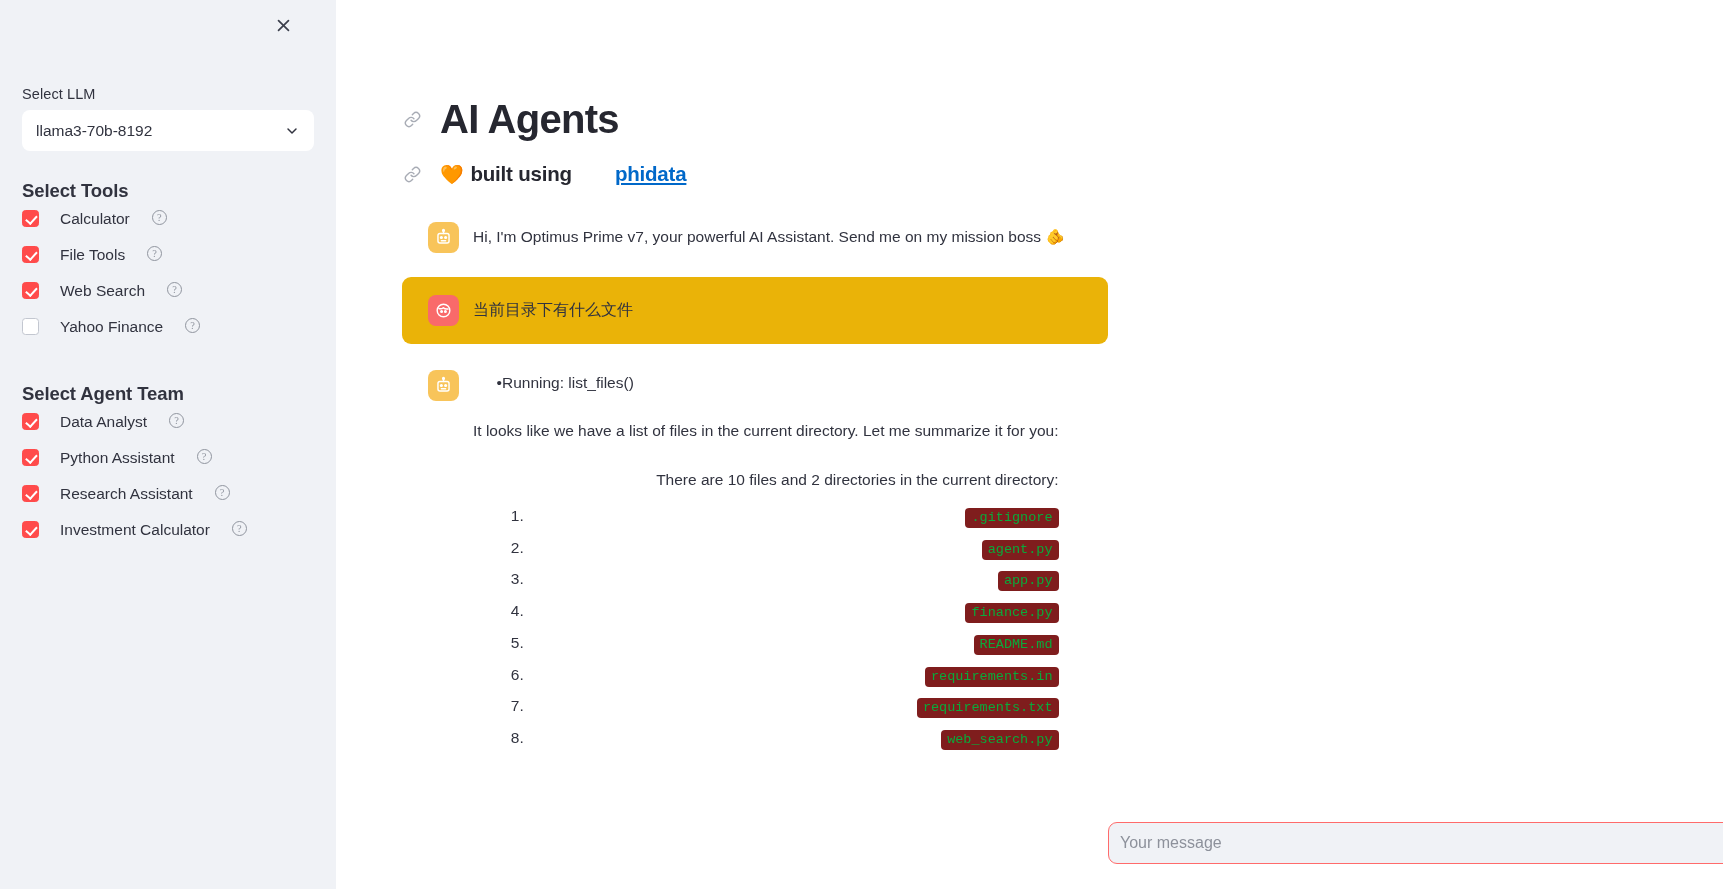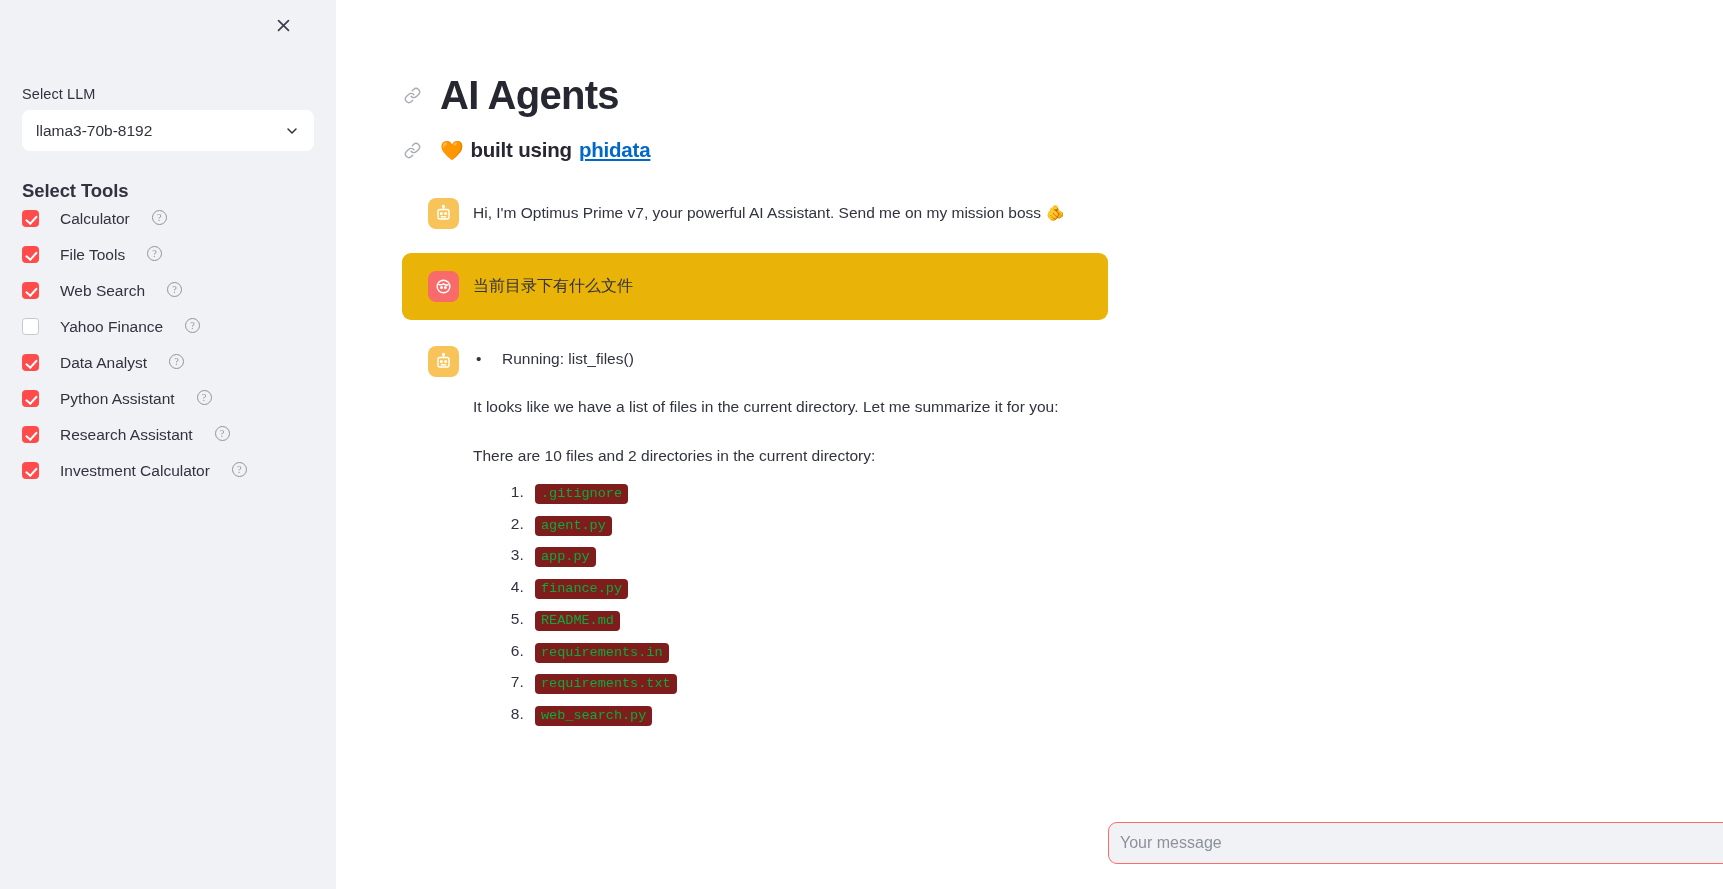--- a/index.html
+++ b/index.html
@@ -68,44 +68,44 @@
     font-size: 10.5px; line-height: 13px; text-align: center;
     flex: 0 0 15px; margin-left: 1px; cursor: help;
     font-family: "Liberation Serif", serif;
   }
 
   
   #main {
     flex: 1 1 auto; height: 889px; position: relative;
     background: #ffffff; overflow: hidden;
   }
-  #main-inner { width: 706px; margin-left: 66px; padding-top: 72px; position: relative; }
+  #main-inner { width: 706px; margin-left: 66px; padding-top: 96px; position: relative; }
 
   .anchor-row { display: flex; align-items: center; }
   .anchor {
     width: 20px; flex: 0 0 20px; margin-right: 18px;
     color: #a8acb5; display: flex; align-items: center; justify-content: center;
     cursor: pointer;
   }
   h1#page-title {
     font-size: 40px; font-weight: 700; color: #262730;
     letter-spacing: -.7px; line-height: 1.15;
   }
   #subtitle-row { margin-top: 20px; }
   #subtitle {
     font-size: 20.5px; font-weight: 700; color: #262730;
     letter-spacing: -.2px; display: flex; align-items: center; gap: 7px;
   }
   #subtitle .heart { font-size: 19px; }
-  #phidata-link { color: #0068c9; text-decoration: underline; cursor: pointer; }
+  #phidata-link { color: #0068c9; text-decoration: underline; cursor: pointer; margin-left: 36px; }
 
   
   #chat { margin-top: 26px; width: 706px; }
   .msg { display: flex; align-items: flex-start; }
-  .msg.assistant { padding: 10px 0 10px 26px; }
+  .msg.assistant { padding: 10px 0 10px 26px; text-align: right; }
   .msg.user {
     background: #eab308; border-radius: 9px;
     padding: 18px 0 18px 26px; margin: 14px 0 16px 0;
   }
   .avatar {
     width: 31px; height: 31px; border-radius: 8px;
     flex: 0 0 31px; margin-right: 14px;
     display: flex; align-items: center; justify-content: center;
   }
   .avatar.bot { background: #f8c45a; }
@@ -188,20 +188,21 @@
       <span class="cb on"></span>
       <span class="cb-text">Web Search</span>
       <span class="help-icon">?</span>
     </div>
     <div class="cb-row">
       <span class="cb off"></span>
       <span class="cb-text">Yahoo Finance</span>
       <span class="help-icon">?</span>
     </div>
 
+    <div class="sb-heading">Select Agent Team</div>
 
     <div class="cb-row">
       <span class="cb on"></span>
       <span class="cb-text">Data Analyst</span>
       <span class="help-icon">?</span>
     </div>
     <div class="cb-row">
       <span class="cb on"></span>
       <span class="cb-text">Python Assistant</span>
       <span class="help-icon">?</span>

